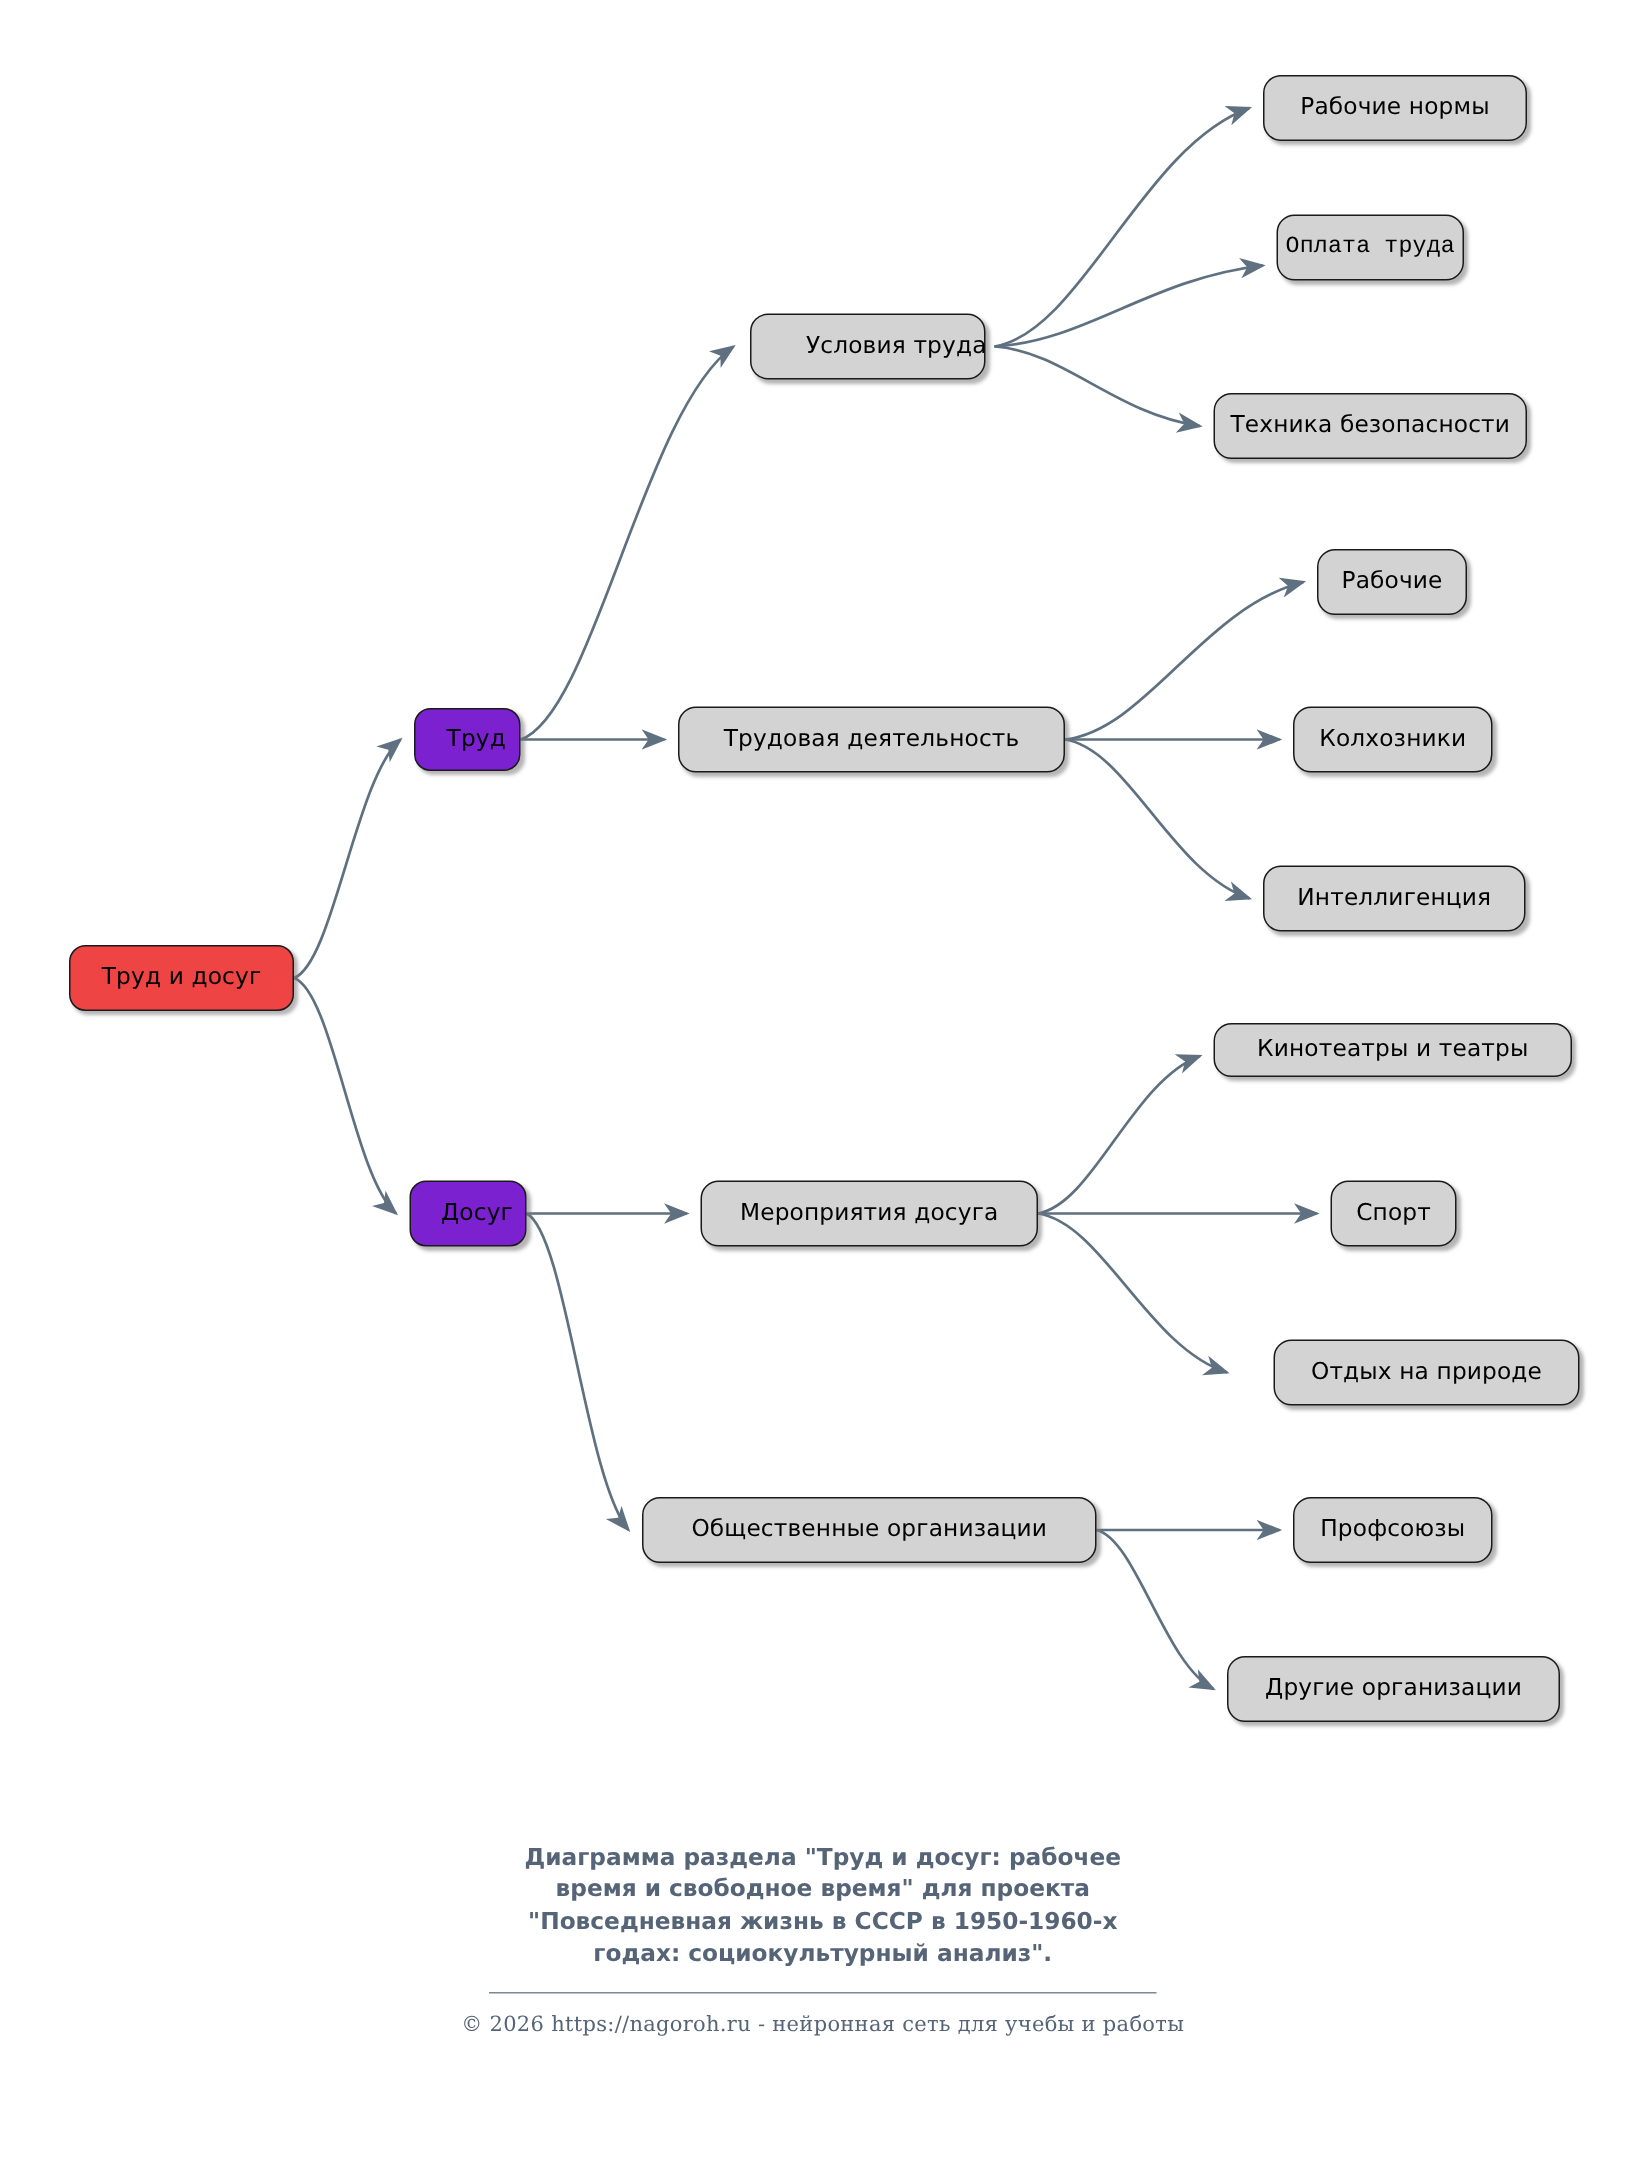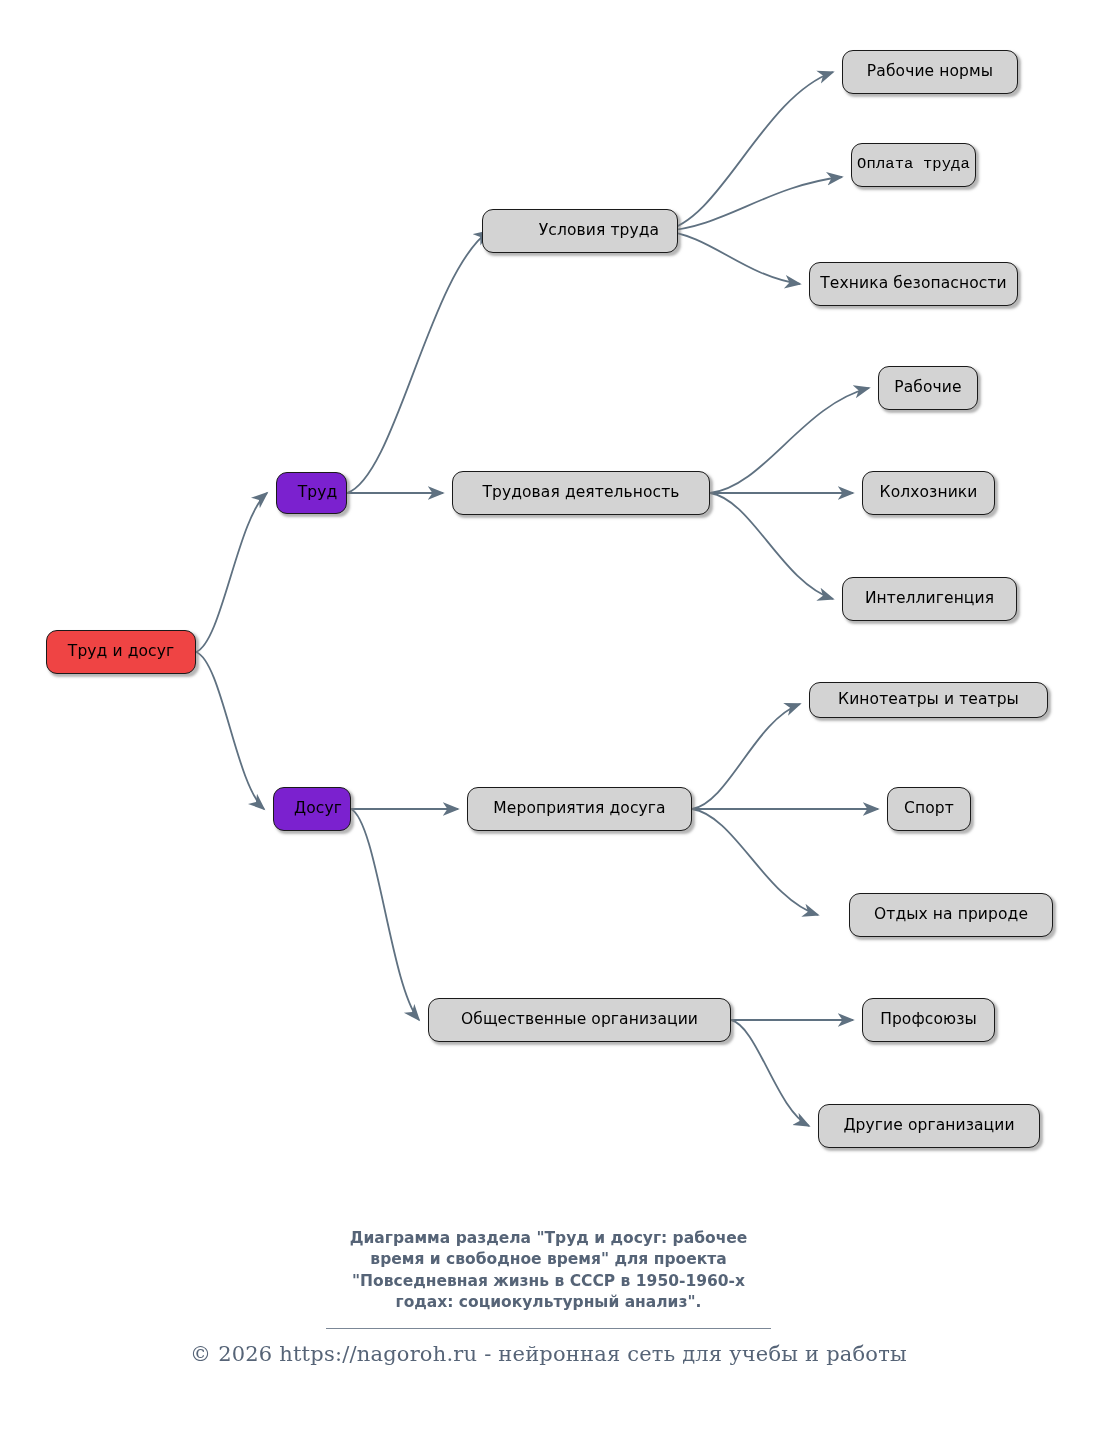--- a/index.html
+++ b/index.html
@@ -49,20 +49,21 @@
   }
   .node-root {
     background: #ef4444;
   }
   .node-branch {
     background: #7b21cf;
     padding-left: 12px;
   }
   .node-sub, .node-leaf {
     background: #d3d3d3;
+    border-radius: 12px;
   }
 
   #caption-block {
     position: absolute;
     left: 0;
     top: 1228px;
     width: 1097px;
     text-align: center;
   }
   #caption-text {
@@ -79,21 +80,21 @@
     border-top: 1.5px solid #7b8796;
     margin: 14px auto 0 auto;
   }
   #footer-text {
     position: absolute;
     left: 0;
     top: 1342px;
     width: 1097px;
     text-align: center;
     font-family: "DejaVu Serif", serif;
-    font-size: 21px;
+    font-size: 14px;
     color: #566477;
     letter-spacing: 0.2px;
   }
 </style>
 </head>
 <body>
 
 <div id="diagram-canvas">
   <svg id="edge-layer" viewBox="0 0 1097 1200" preserveAspectRatio="none">
     <defs>
@@ -124,21 +125,21 @@
   <div id="node-layer">
       <div class="node node-root" style="left: 46px; top: 630px; width: 150px; height: 44px;">
         <span>Труд и досуг</span>
       </div>
       <div class="node node-branch" style="left: 276px; top: 472px; width: 71px; height: 42px;">
         <span>Труд</span>
       </div>
       <div class="node node-branch" style="left: 273px; top: 787px; width: 78px; height: 44px;">
         <span>Досуг</span>
       </div>
-      <div class="node node-sub" style="left: 482px; top: 209px; width: 196px; height: 44px; padding-left: 38px;">
+      <div class="node node-sub" style="left: 500px; top: 209px; width: 157px; height: 44px; padding-left: 38px;">
         <span>Условия труда</span>
       </div>
       <div class="node node-sub" style="left: 452px; top: 471px; width: 258px; height: 44px;">
         <span>Трудовая деятельность</span>
       </div>
       <div class="node node-sub" style="left: 467px; top: 787px; width: 225px; height: 44px;">
         <span>Мероприятия досуга</span>
       </div>
       <div class="node node-sub" style="left: 428px; top: 998px; width: 303px; height: 44px;">
         <span>Общественные организации</span>

